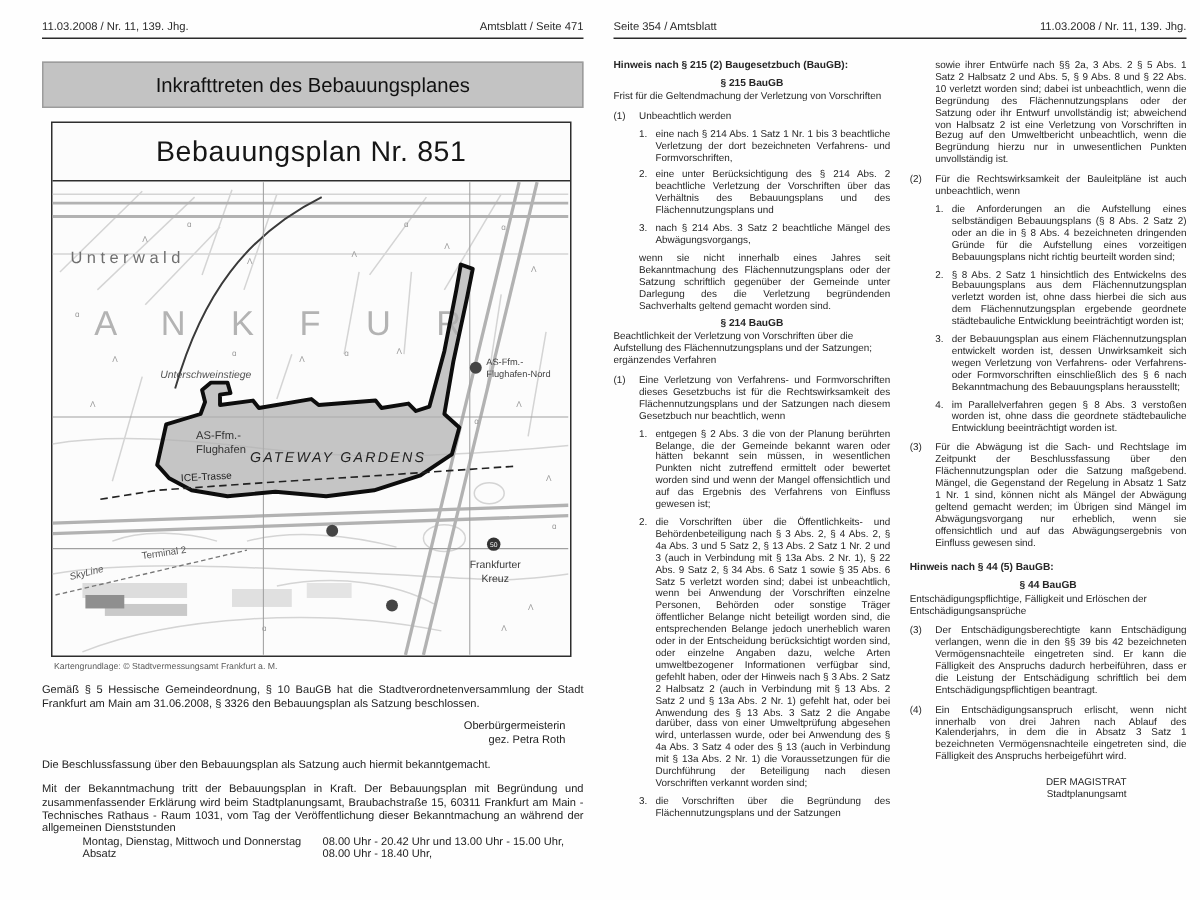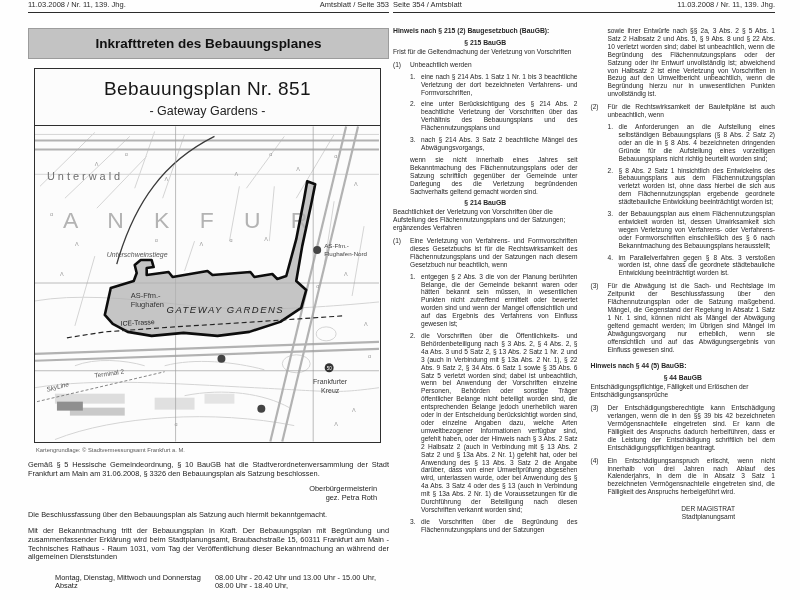--- a/index.html
+++ b/index.html
@@ -1,30 +1,30 @@
 <!DOCTYPE html>
 <html><head>
 <meta charset="utf-8">
 <style>
   html,body{margin:0;padding:0}
   body{width:800px;height:600px;background:#fefefe;font-family:"Liberation Sans",sans-serif;color:#1c1c1c;position:relative;overflow:hidden}
   .page{position:absolute;top:0}
   .pl{left:28px;width:361px}
-  .pr{left:393px;width:382px}
-  .phead{display:flex;justify-content:space-between;font-size:7.5px;color:#2a2a2a;border-bottom:1px solid #2b2b2b;padding-bottom:3px}
-  .banner{margin-top:15px;background:#c3c3c3;border:1px solid #9c9c9c;text-align:center;font-weight:bold;font-size:13.5px;padding:7px 0;color:#111}
+  .pr{left:409px;width:382px}
+  .phead{display:flex;justify-content:space-between;font-size:7.5px;color:#2a2a2a;padding-top:13px;border-bottom:1px solid #2b2b2b;padding-bottom:3px}
+  .banner{margin-top:15px;background:#c3c3c3;border:1px solid #9c9c9c;text-align:center;font-weight:normal;font-size:13.5px;padding:7px 0;color:#111}
   .mapbox{margin:9px 0 0 6px;width:347px;border:1.4px solid #2e2e2e;background:#fcfcfc;box-sizing:border-box}
   .maptitle{border-bottom:1.4px solid #2e2e2e;text-align:center;padding:9px 0 7px}
   .mt1{font-size:19px;letter-spacing:.4px;color:#161616}
   .mt2{font-size:12.5px;margin-top:4px;color:#222}
   svg.map{display:block}
   .credit{font-size:5.8px;color:#5a5a5a;margin:4px 0 0 8px}
   .bp{font-size:7.4px;line-height:8.6px;margin:8px 0 0;text-align:justify;color:#232323}
   .sig{font-size:7.4px;line-height:8.8px;text-align:right;margin-top:7px;padding-right:12px}
-  .hours{font-size:7.4px;line-height:8.6px;margin-top:12px;padding-left:27px;display:grid;grid-template-columns:160px auto;row-gap:0}
+  .hours{font-size:7.4px;line-height:8.6px;margin-top:0;padding-left:27px;display:grid;grid-template-columns:160px auto;row-gap:0}
   .cols{display:flex;gap:13px;margin-top:14px}
   .col{flex:1;font-size:6.6px;line-height:7.9px;text-align:justify;color:#262626}
   .bh{font-weight:bold;font-size:6.8px;text-align:left;line-height:8px}
   .mt8{margin-top:9px}
   .ch{font-weight:bold;font-size:6.8px;text-align:center;margin-top:4px}
   .sp{text-align:left;margin-top:1px}
   .np{display:flex;margin-top:5px}
   .nn{flex:0 0 17px}
   .nt{flex:1}
   .li{display:flex;margin-top:4px;margin-left:17px}
@@ -34,29 +34,28 @@
   .rsig{margin-top:9px;text-align:right;padding-right:40px;line-height:8.2px}
 </style>
 </head>
 <body>
 
 <div>
 
   <div class="page pl">
     <div class="phead">
       <span>11.03.2008 / Nr. 11, 139. Jhg.</span>
-      <span>Amtsblatt / Seite 353</span>
+      <span>Amtsblatt / Seite 471</span>
     </div>
 
     <div class="banner">Inkrafttreten des Bebauungsplanes</div>
 
     <div class="mapbox">
       <div class="maptitle">
         <div class="mt1">Bebauungsplan Nr. 851</div>
-        <div class="mt2">- Gateway Gardens -</div>
       </div>
       <svg class="map" viewBox="0 0 345 316" width="344" height="316" xmlns="http://www.w3.org/2000/svg">
 
         <g stroke="#d4d4d4" stroke-width="1" fill="none">
           <path d="M5,60 L60,6"></path>
             <path d="M30,72 L95,10"></path>
             <path d="M62,82 L112,30"></path>
           <path d="M120,5 L100,62"></path>
             <path d="M150,8 L128,72"></path>
             <path d="M250,10 L212,62"></path>

